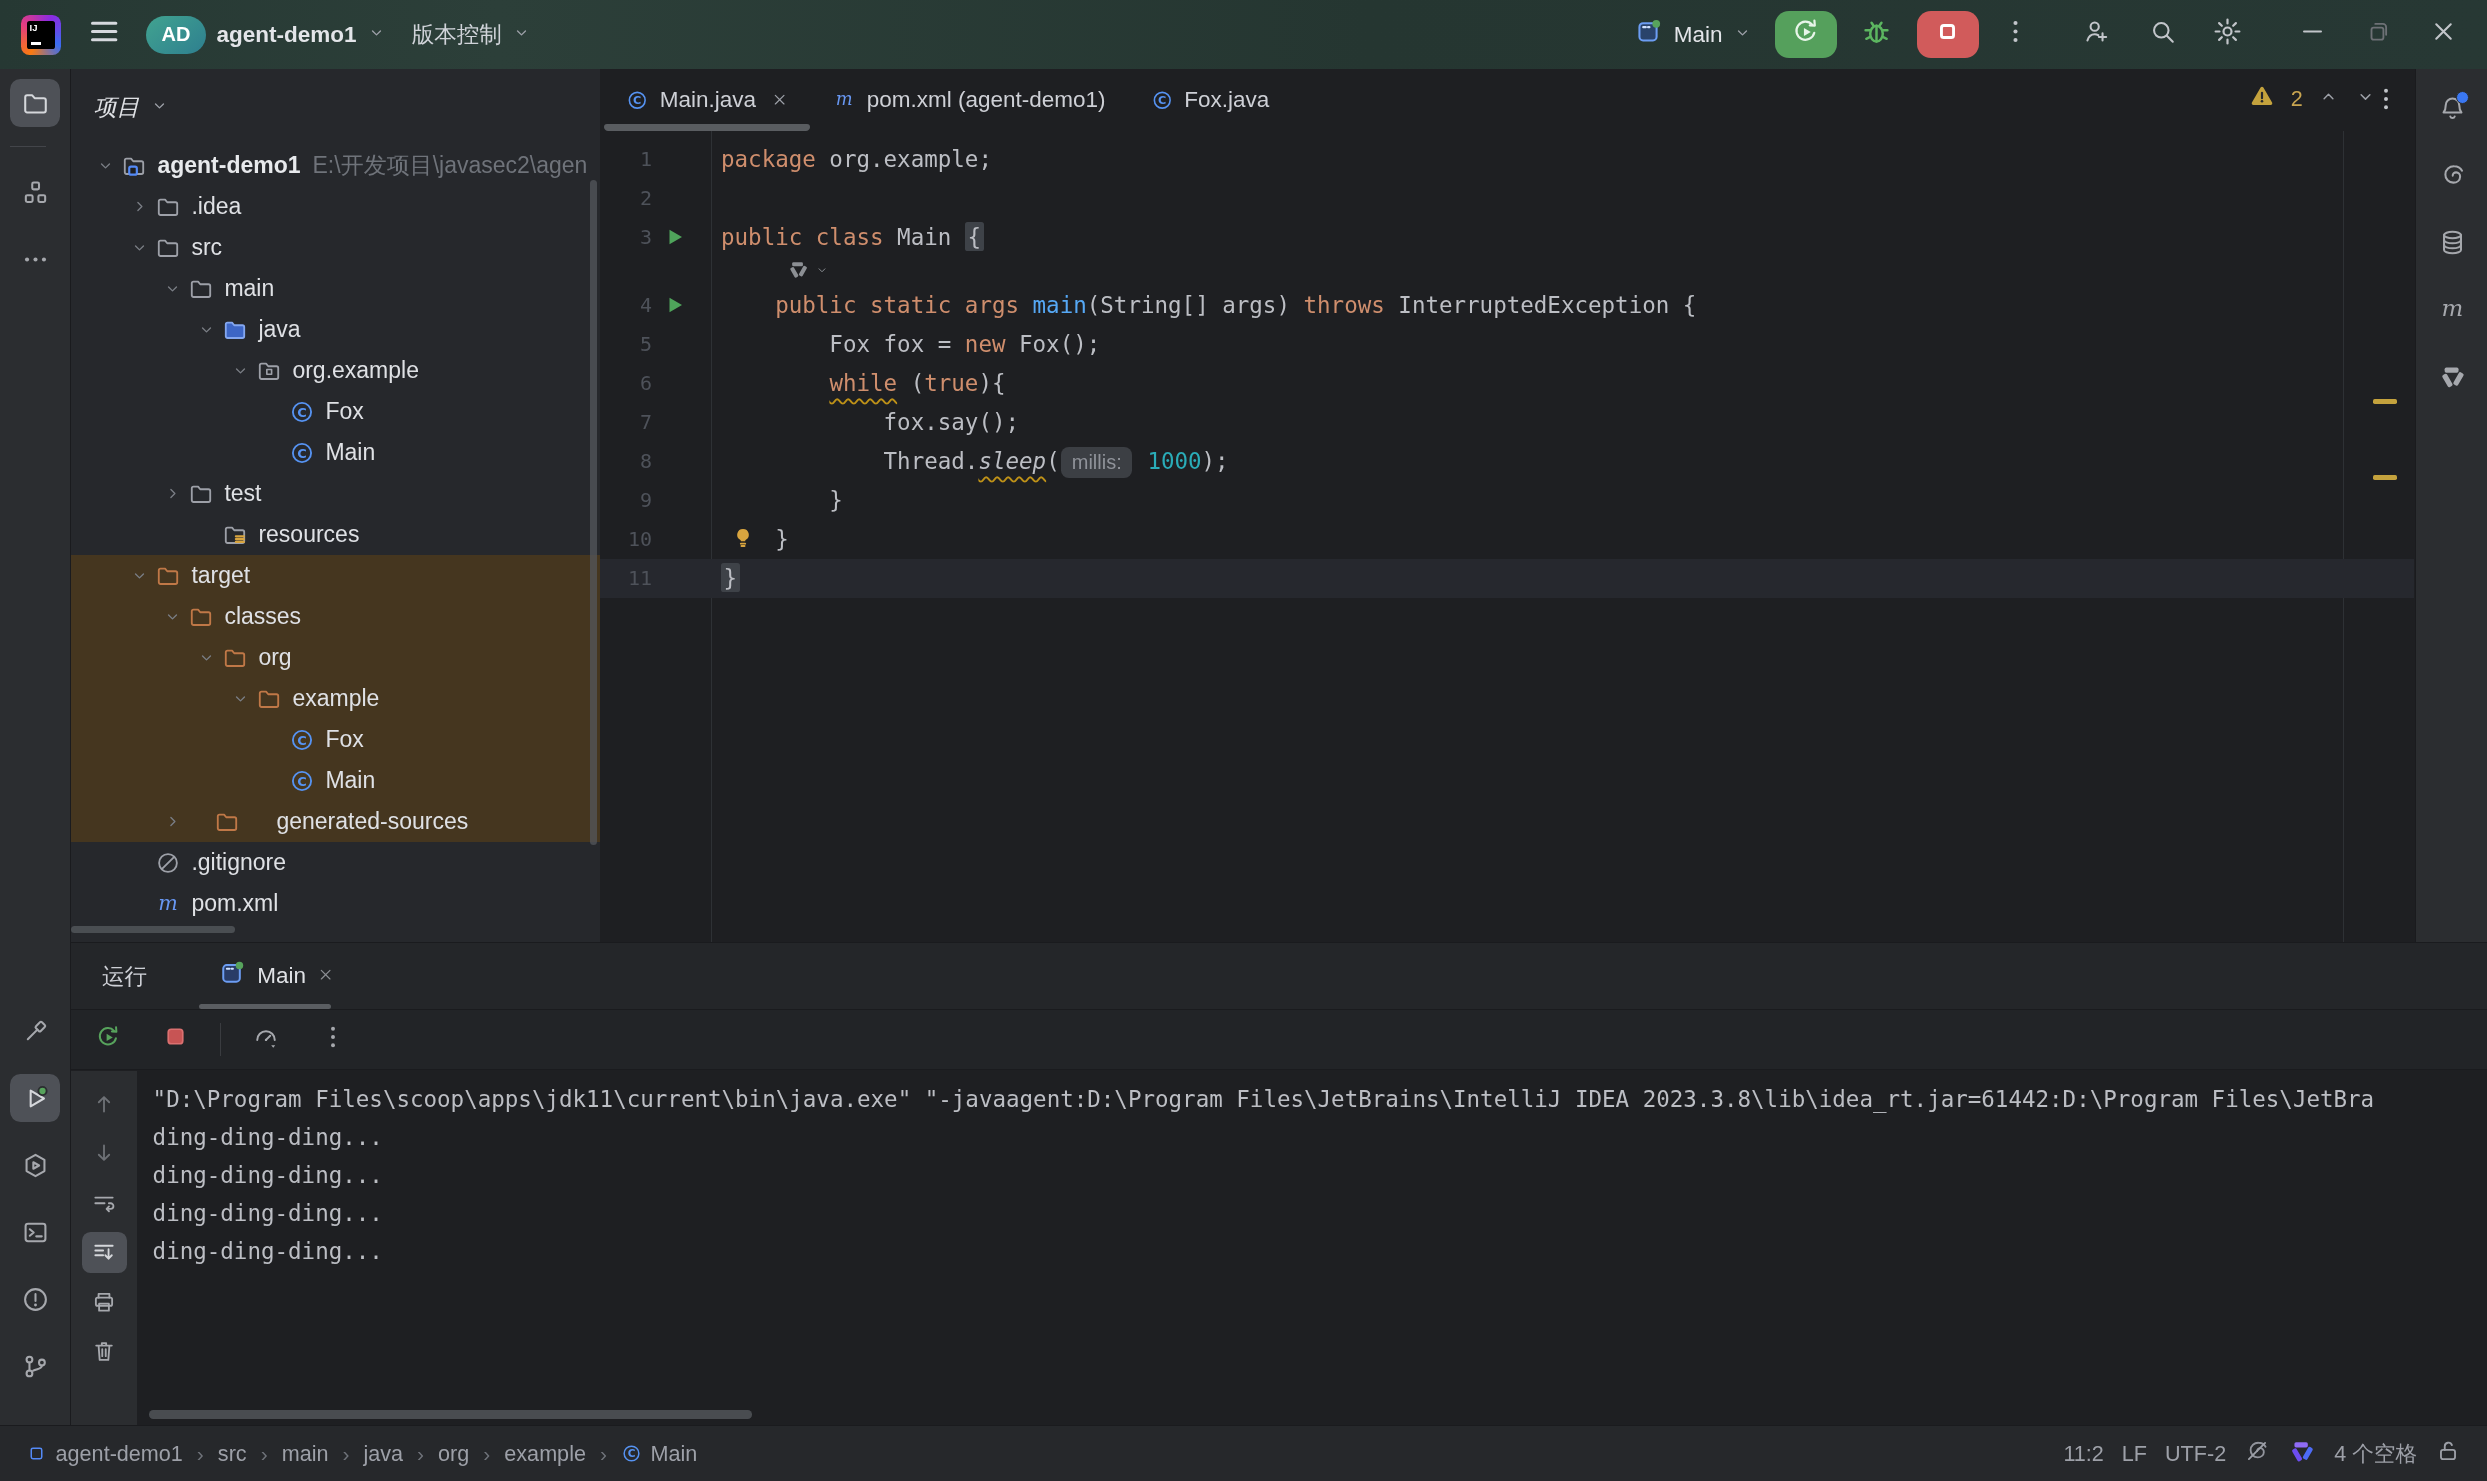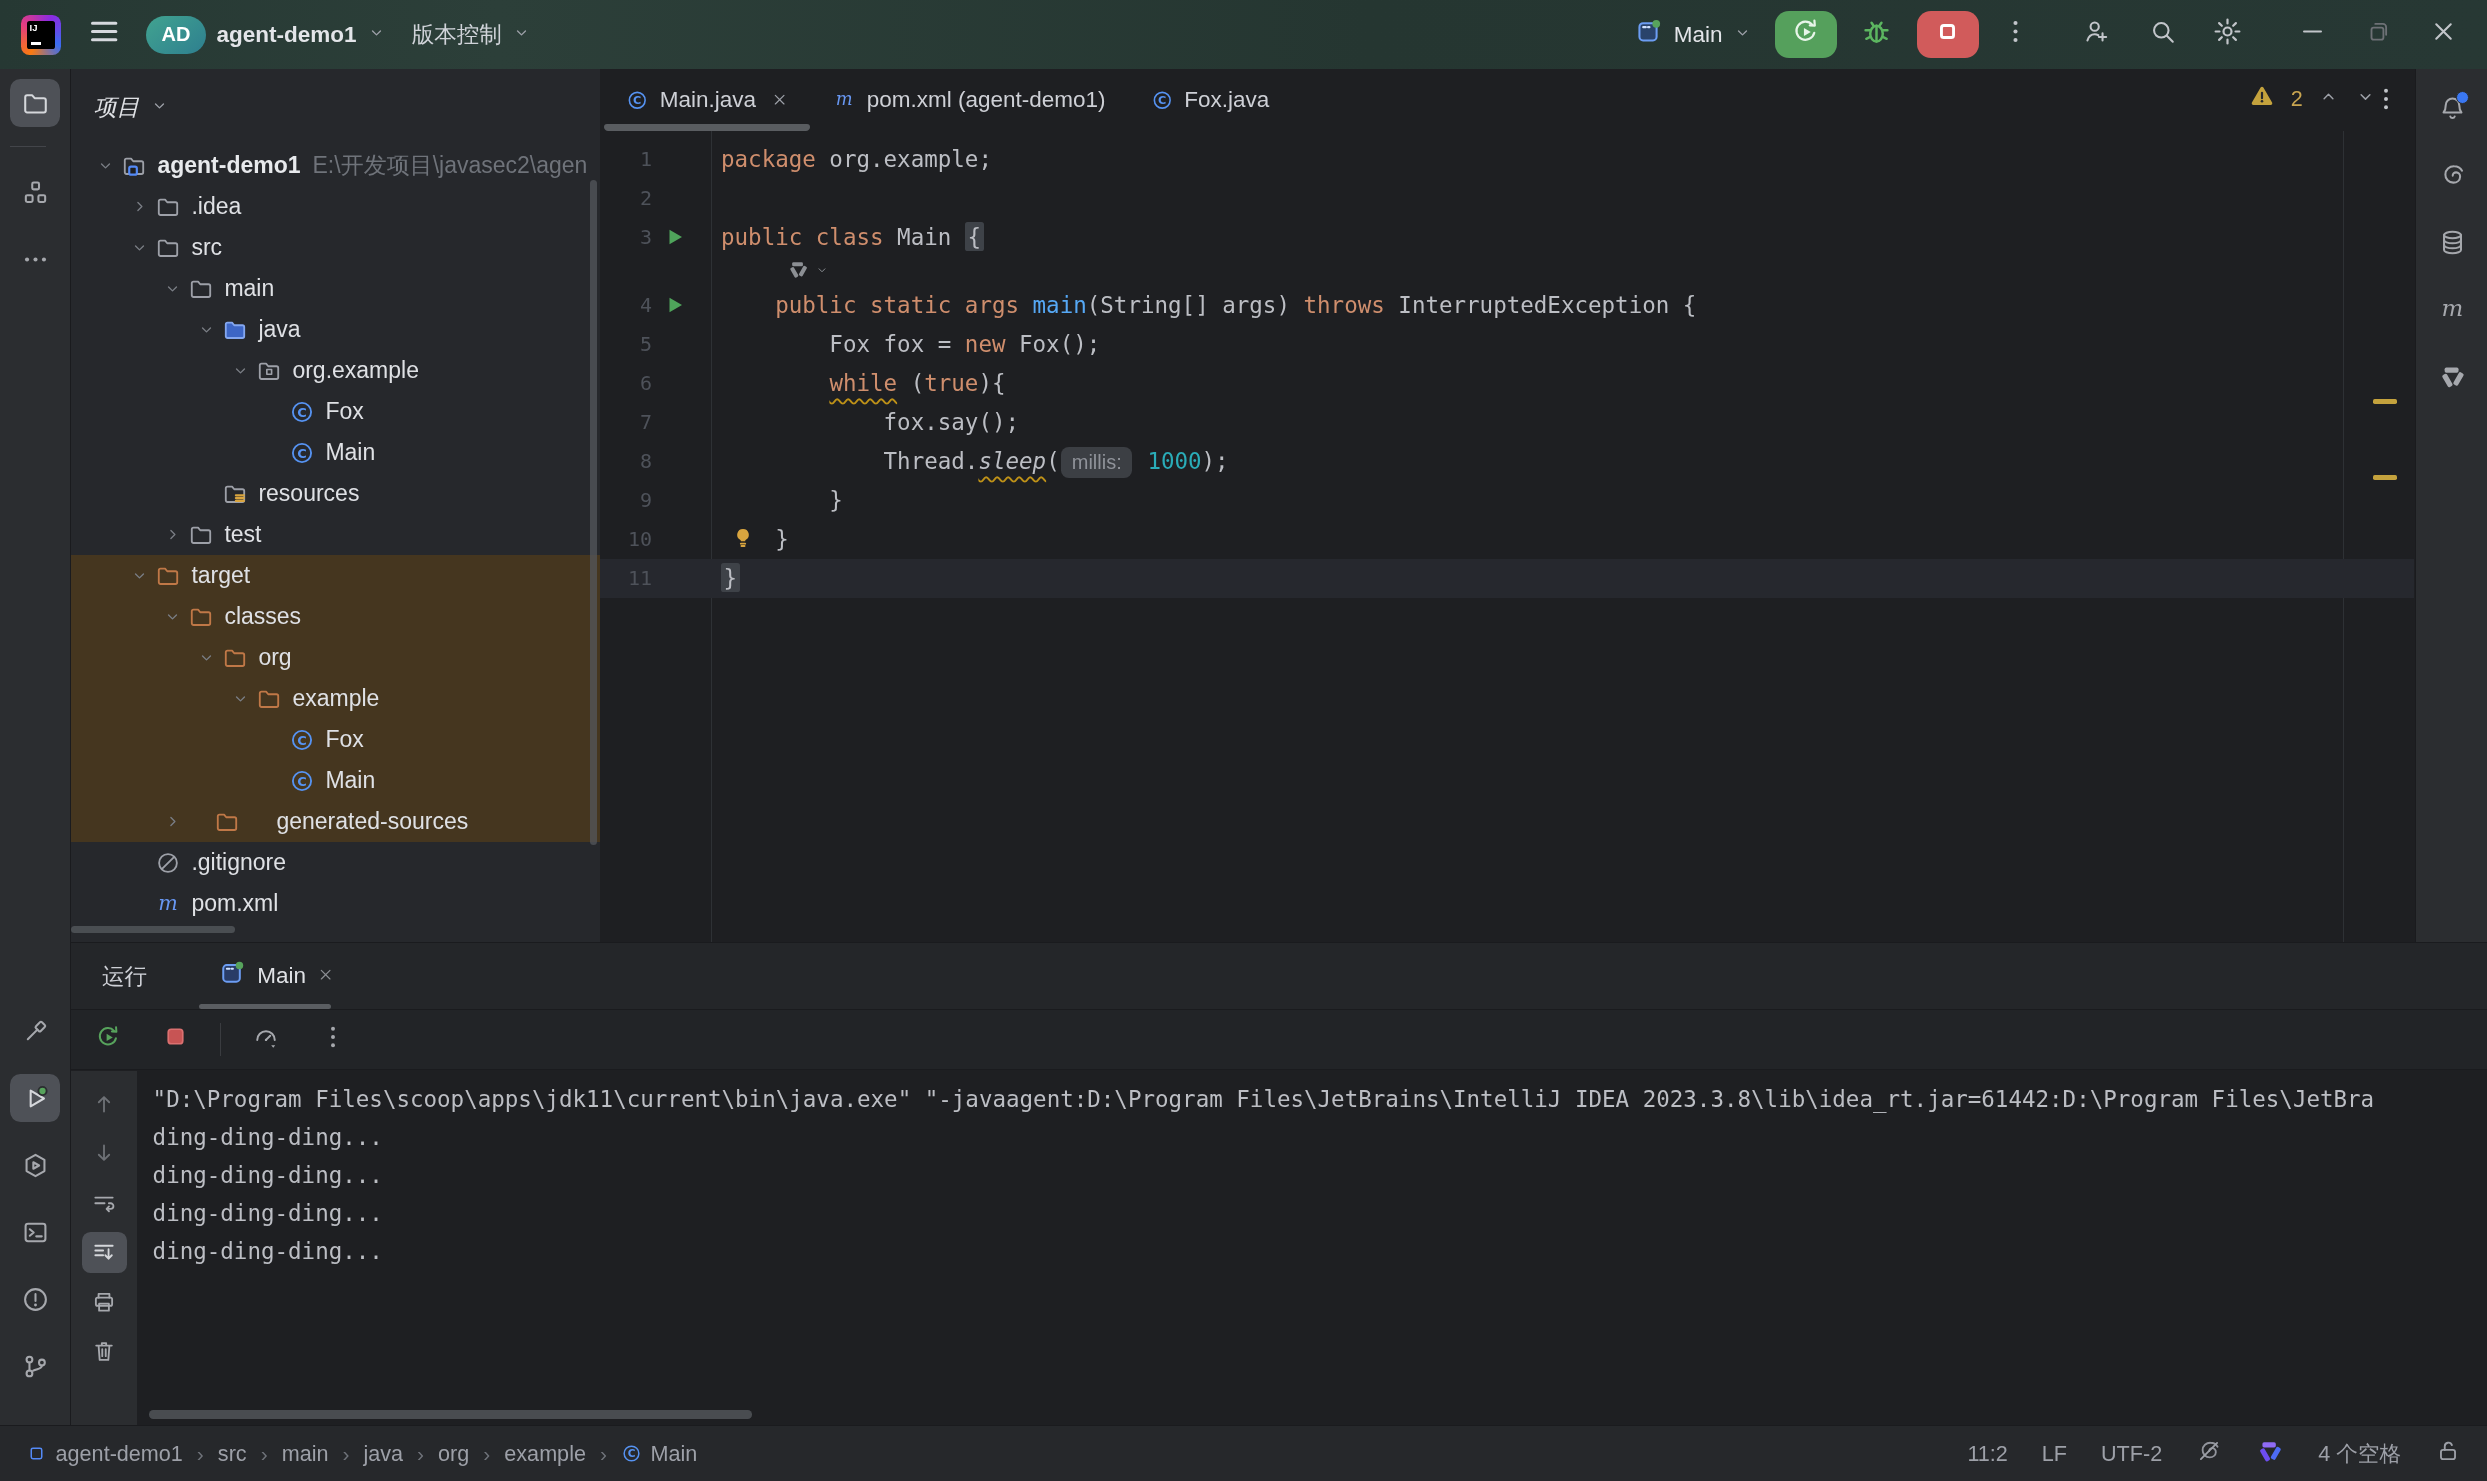--- a/index.html
+++ b/index.html
@@ -107,21 +107,21 @@
   .cline{height:38px;line-height:38px;white-space:pre;font-size:22.5px;color:#BCBEC4;}
   .console-hthumb{position:absolute;left:78px;bottom:7px;width:603px;height:8.6px;border-radius:4.3px;background:var(--scroll);opacity:.8;}
 
   
   .statusbar{position:absolute;left:0;top:1425px;width:2487px;height:56px;background:#26282B;border-top:1.7px solid var(--border);
     display:flex;align-items:center;padding:0 26px;color:var(--dim);font-size:21.6px;}
   .crumbs{display:flex;align-items:center;gap:0;}
   .crumb{display:flex;align-items:center;}
   .crumb .sep{color:var(--faint);margin:0 14px;font-size:21px;}
   .crumb .cicon{margin-right:8.6px;display:inline-flex;}
-  .sb-right{margin-left:auto;display:flex;align-items:center;gap:34px;}
+  .sb-right{margin-left:auto;display:flex;align-items:center;gap:18px;}
 </style>
 </head>
 <body>
 
 <div class="app">
 
   <div class="titlebar">
     <div class="tb-left">
       <div class="logo">
         <div class="inner"></div>
@@ -457,44 +457,44 @@
         <div class="tree-row" style="padding-left: 187px;">
           <span class="chev"></span>
           <span class="ico ticon" style="color: rgb(157, 160, 168);">
             <svg width="26" height="26" viewBox="0 0 24 24" fill="none" stroke="currentColor" stroke-width="1.7" stroke-linecap="round" stroke-linejoin="round" style="font-size:27px">
               <circle cx="12" cy="12" r="8.4" stroke="#5693F2"></circle>
               <text x="12" y="16.4" text-anchor="middle" font-size="12" font-weight="600" font-family="DejaVu Sans,sans-serif" fill="#5693F2" stroke="none">C</text>
             </svg>
           </span>
           <span class="lbl">Main</span>
         </div>
+        <div class="tree-row" style="padding-left: 86px;">
+          <span class="chev">
+            <span class="ico">
+              <svg width="19" height="19" viewBox="0 0 24 24" fill="none" stroke="currentColor" stroke-width="1.7" stroke-linecap="round" stroke-linejoin="round">
+                <path d="M10 7l5 5-5 5"></path>
+              </svg>
+            </span>
+          </span>
+          <span class="ico ticon" style="color: rgb(157, 160, 168);">
+            <svg width="26" height="26" viewBox="0 0 24 24" fill="none" stroke="currentColor" stroke-width="1.7" stroke-linecap="round" stroke-linejoin="round">
+              <path d="M3.5 6.8c0-.9.7-1.6 1.6-1.6h4.2l2 2.4h7.6c.9 0 1.6.7 1.6 1.6v8.6c0 .9-.7 1.6-1.6 1.6H5.1c-.9 0-1.6-.7-1.6-1.6z"></path>
+            </svg>
+          </span>
+          <span class="lbl">test</span>
+        </div>
         <div class="tree-row" style="padding-left: 120px;">
           <span class="chev"></span>
           <span class="ico ticon" style="color: rgb(157, 160, 168);">
             <svg width="26" height="26" viewBox="0 0 24 24" fill="none" stroke="currentColor" stroke-width="1.7" stroke-linecap="round" stroke-linejoin="round">
               <path d="M3.5 6.8c0-.9.7-1.6 1.6-1.6h4.2l2 2.4h7.6c.9 0 1.6.7 1.6 1.6v8.6c0 .9-.7 1.6-1.6 1.6H5.1c-.9 0-1.6-.7-1.6-1.6z"></path>
               <path d="M12.8 13.2h7.4M12.8 15.8h7.4M12.8 18.4h7.4" stroke="#D9A53F" stroke-width="2"></path>
             </svg>
           </span>
           <span class="lbl">resources</span>
-        </div>
-        <div class="tree-row" style="padding-left: 86px;">
-          <span class="chev">
-            <span class="ico">
-              <svg width="19" height="19" viewBox="0 0 24 24" fill="none" stroke="currentColor" stroke-width="1.7" stroke-linecap="round" stroke-linejoin="round">
-                <path d="M10 7l5 5-5 5"></path>
-              </svg>
-            </span>
-          </span>
-          <span class="ico ticon" style="color: rgb(157, 160, 168);">
-            <svg width="26" height="26" viewBox="0 0 24 24" fill="none" stroke="currentColor" stroke-width="1.7" stroke-linecap="round" stroke-linejoin="round">
-              <path d="M3.5 6.8c0-.9.7-1.6 1.6-1.6h4.2l2 2.4h7.6c.9 0 1.6.7 1.6 1.6v8.6c0 .9-.7 1.6-1.6 1.6H5.1c-.9 0-1.6-.7-1.6-1.6z"></path>
-            </svg>
-          </span>
-          <span class="lbl">test</span>
         </div>
         <div class="tree-row hl" style="padding-left: 53px;">
           <span class="chev">
             <span class="ico">
               <svg width="19" height="19" viewBox="0 0 24 24" fill="none" stroke="currentColor" stroke-width="1.7" stroke-linecap="round" stroke-linejoin="round">
                 <path d="M7 10l5 5 5-5"></path>
               </svg>
             </span>
           </span>
           <span class="ico ticon" style="color: rgb(157, 160, 168);">

